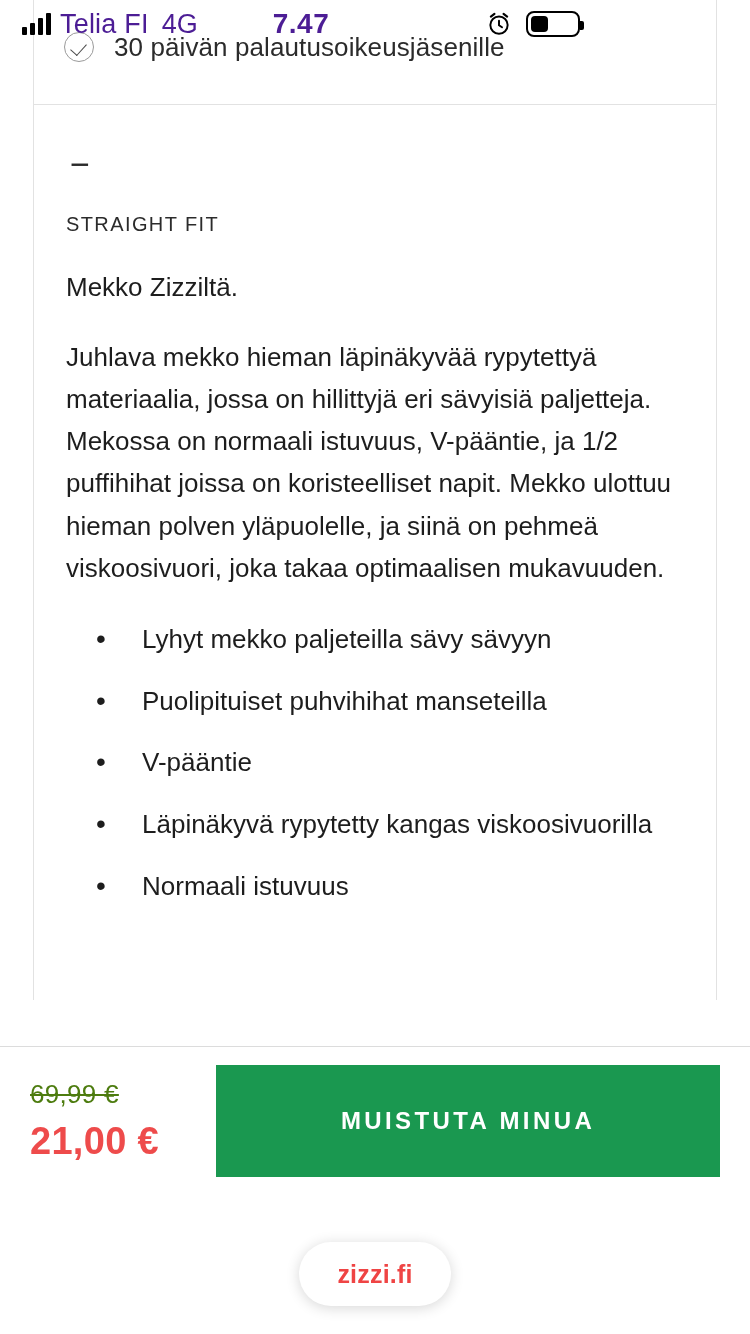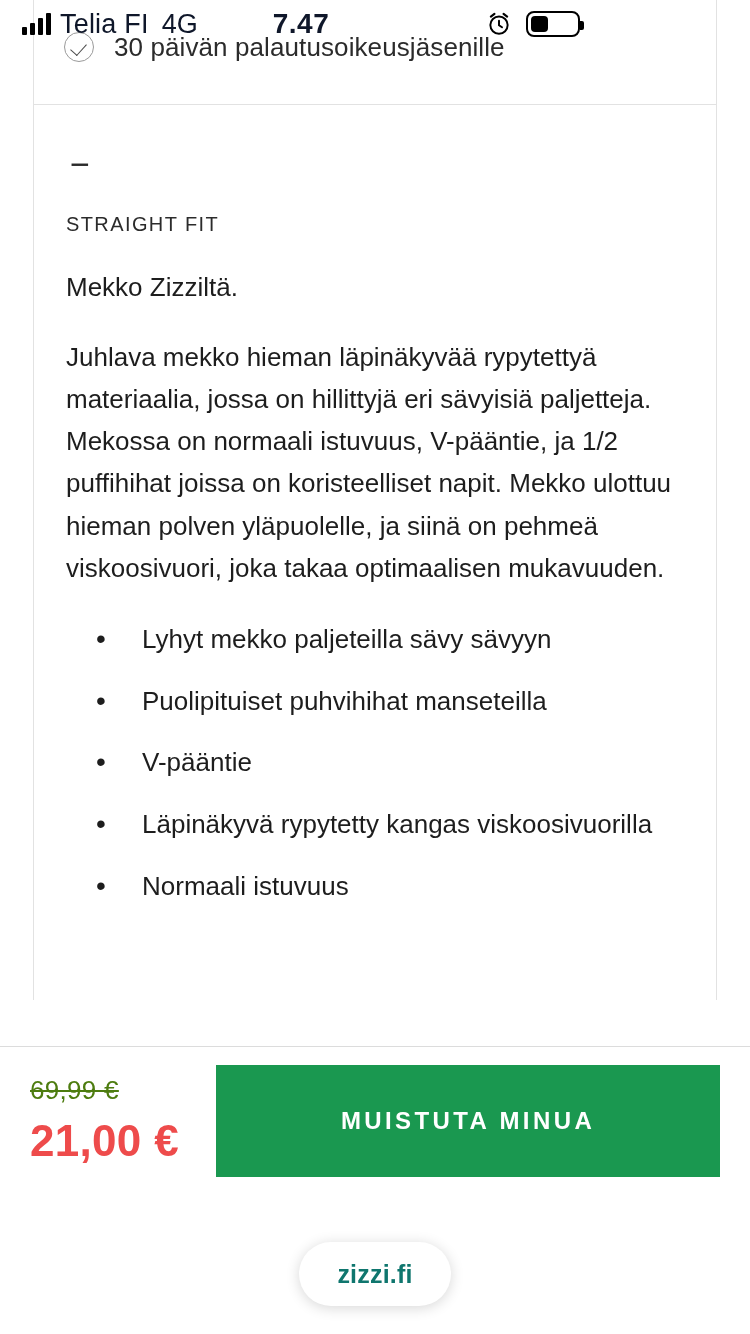--- a/index.html
+++ b/index.html
@@ -20,21 +20,21 @@
   
   .statusbar {
     position: absolute;
     top: 0; left: 0;
     width: 602px;
     height: 48px;
     display: flex;
     align-items: center;
     padding: 0 22px;
     z-index: 40;
-    color: #0f172a;
+    color: #4c1d95;
     pointer-events: none;
   }
   .sb-left {
     display: flex;
     align-items: center;
     gap: 9px;
   }
   .signal {
     display: flex;
     align-items: flex-end;
@@ -228,21 +228,21 @@
     width: 186px;
   }
   .old-price {
     font-size: 26px;
     color: #4d7c0f;
     text-decoration: line-through;
     margin-bottom: 10px;
     letter-spacing: .3px;
   }
   .new-price {
-    font-size: 44px;
+    font-size: 38px;
     font-weight: 700;
     color: #ee4b4b;
     letter-spacing: .3px;
   }
   .cta {
     flex: 1;
     height: 112px;
     background: #1a9850;
     color: #fff;
     border: none;
@@ -271,21 +271,21 @@
     width: 152px;
     height: 64px;
     background: #fff;
     border-radius: 34px;
     box-shadow: 0 2px 14px rgba(0,0,0,.16);
     display: flex;
     align-items: center;
     justify-content: center;
     font-size: 25px;
     font-weight: 700;
-    color: #0f766e;
+    color: #ef4444;
     letter-spacing: .2px;
     z-index: 30;
   }
 </style>
 </head>
 <body>
 
 <div class="phone">
 
   <div class="statusbar">

